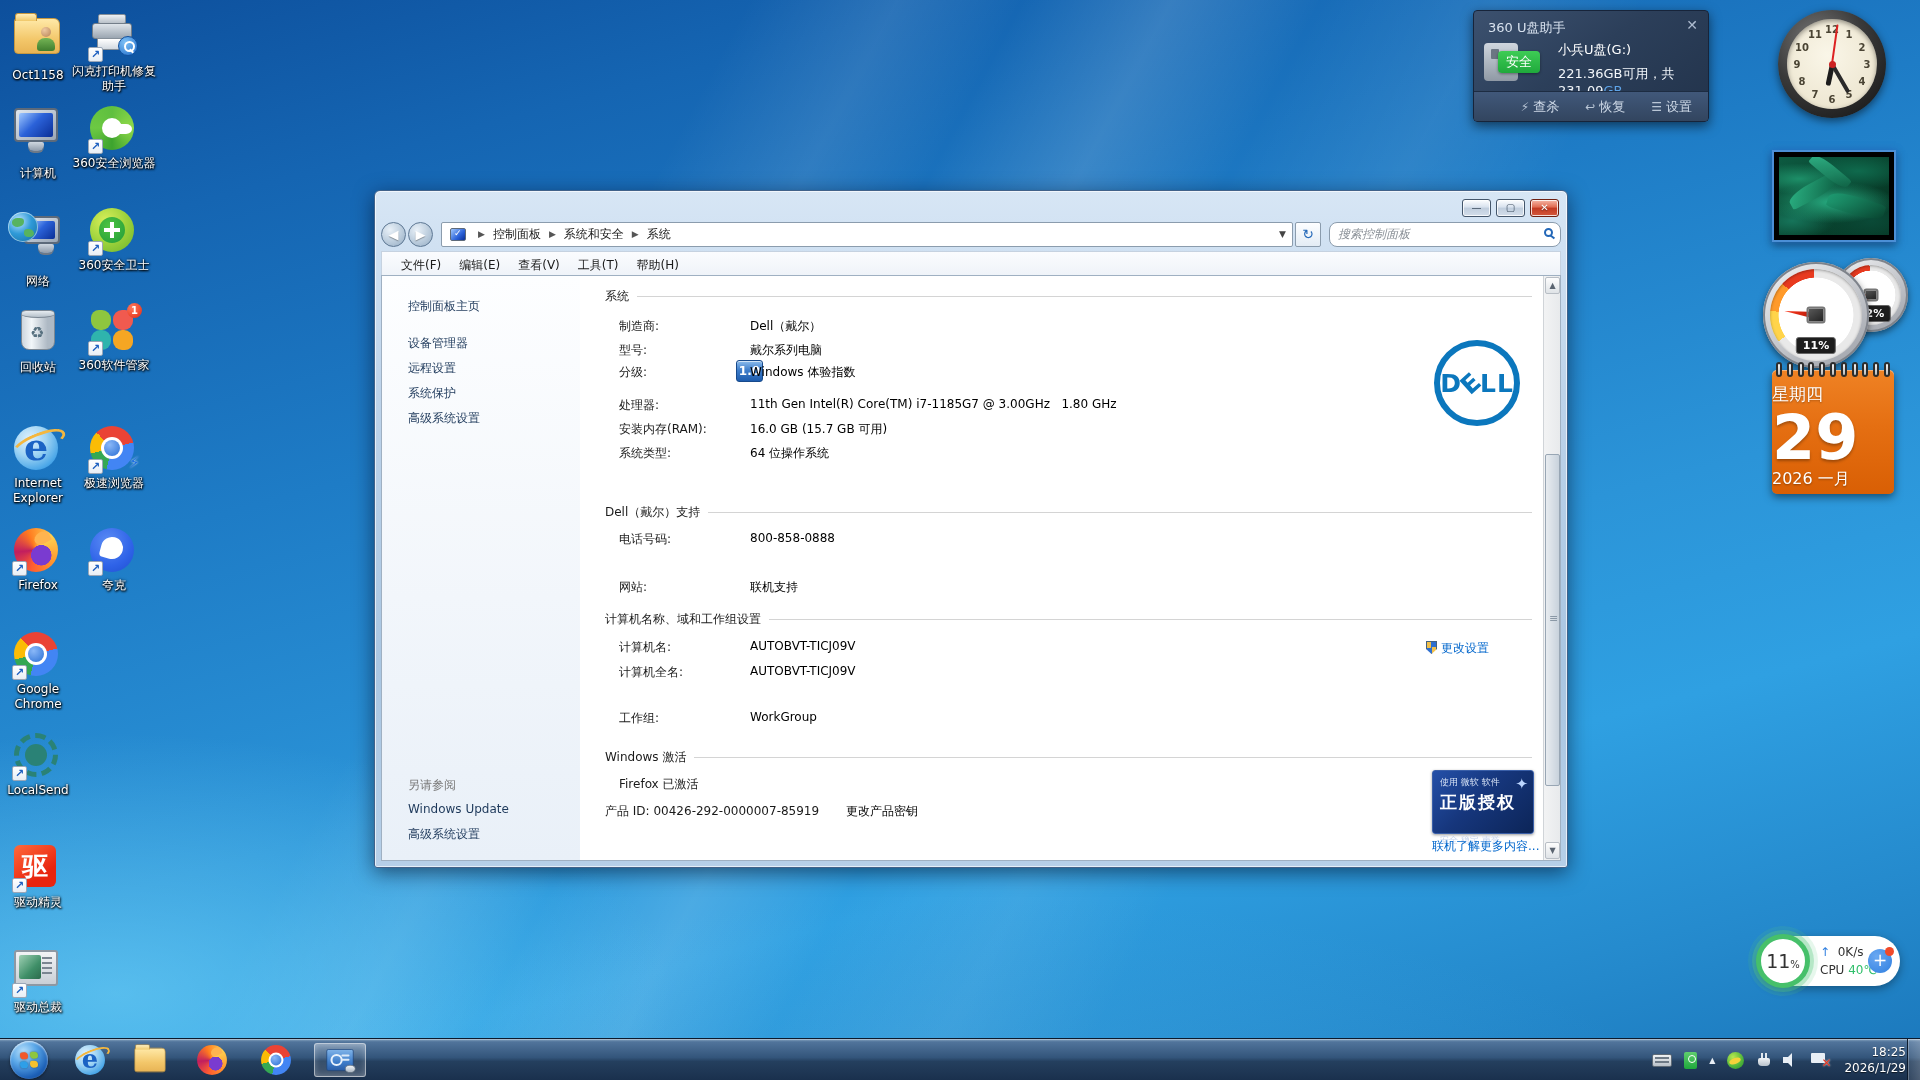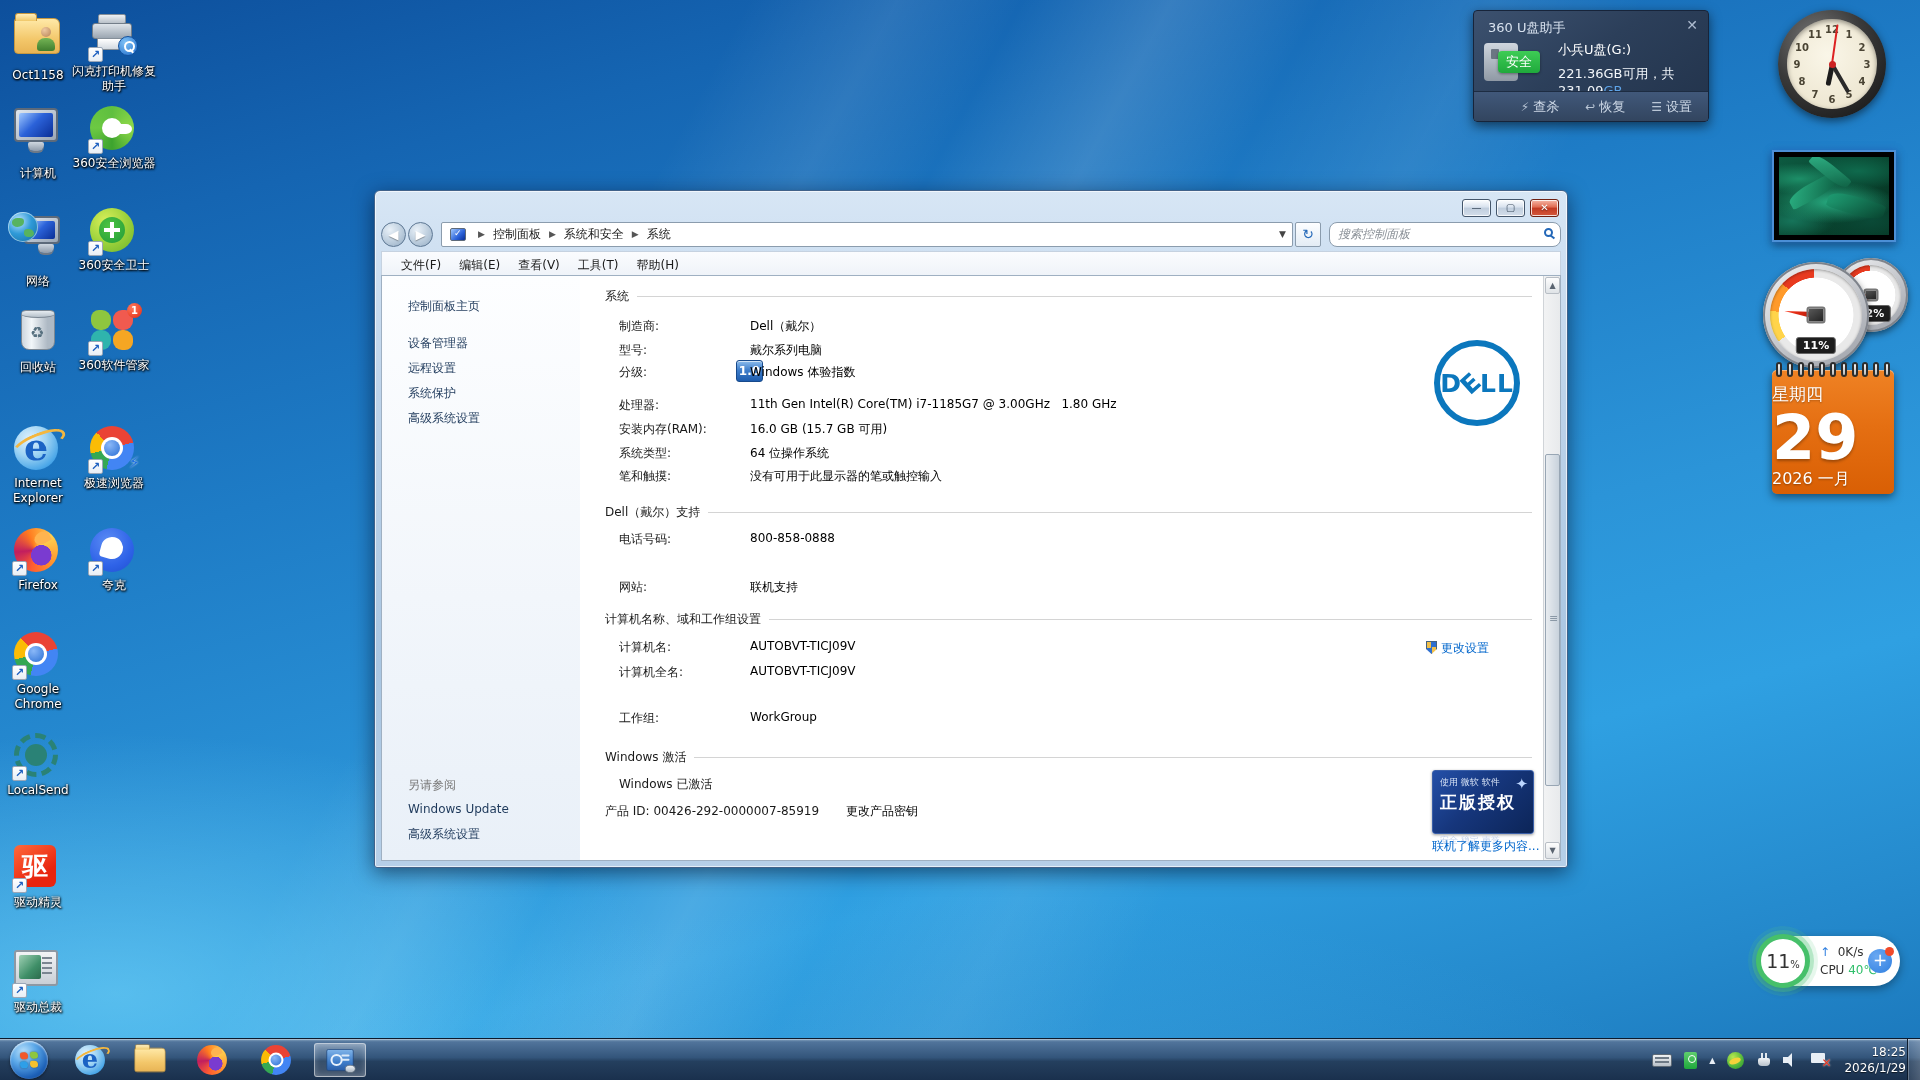--- a/index.html
+++ b/index.html
@@ -547,24 +547,20 @@
             <span class="val">11th Gen Intel(R) Core(TM) i7-1185G7 @ 3.00GHz   1.80 GHz</span>
           </div>
         <div class="row" style="top:145px">
             <span class="lab">安装内存(RAM):</span>
             <span class="val">16.0 GB (15.7 GB 可用)</span>
           </div>
         <div class="row" style="top:169px">
             <span class="lab">系统类型:</span>
             <span class="val">64 位操作系统</span>
           </div>
-        <div class="row" style="top:192px">
-            <span class="lab">笔和触摸:</span>
-            <span class="val">没有可用于此显示器的笔或触控输入</span>
-          </div>
 
         <div class="dell-logo">
             <span>D</span>
             <span class="tilt">E</span>
             <span>L</span>
             <span>L</span>
           </div>
 
         <div class="sec-head" style="top:228px">
             <span>Dell（戴尔）支持</span>
@@ -595,21 +591,21 @@
         <div class="row" style="top:434px">
             <span class="lab">工作组:</span>
             <span class="val">WorkGroup</span>
           </div>
 
         <div class="sec-head" style="top:473px">
             <span>Windows 激活</span>
             <span class="line"></span>
           </div>
         <div class="row" style="top:500px">
-            <span class="lab">Windows 已激活</span>
+            <span class="lab">Firefox 已激活</span>
           </div>
         <div class="row" style="top:527px">
             <span class="lab" style="left:25px">产品 ID: 00426-292-0000007-85919</span>
             <span class="val link" style="left:266px">更改产品密钥</span>
           </div>
 
         <div class="genuine">
           <div class="gen-top">使用 微软 软件</div>
           <div class="gen-main">正版授权</div>
           <div class="gen-bottom">安全 稳定 声誉</div>

